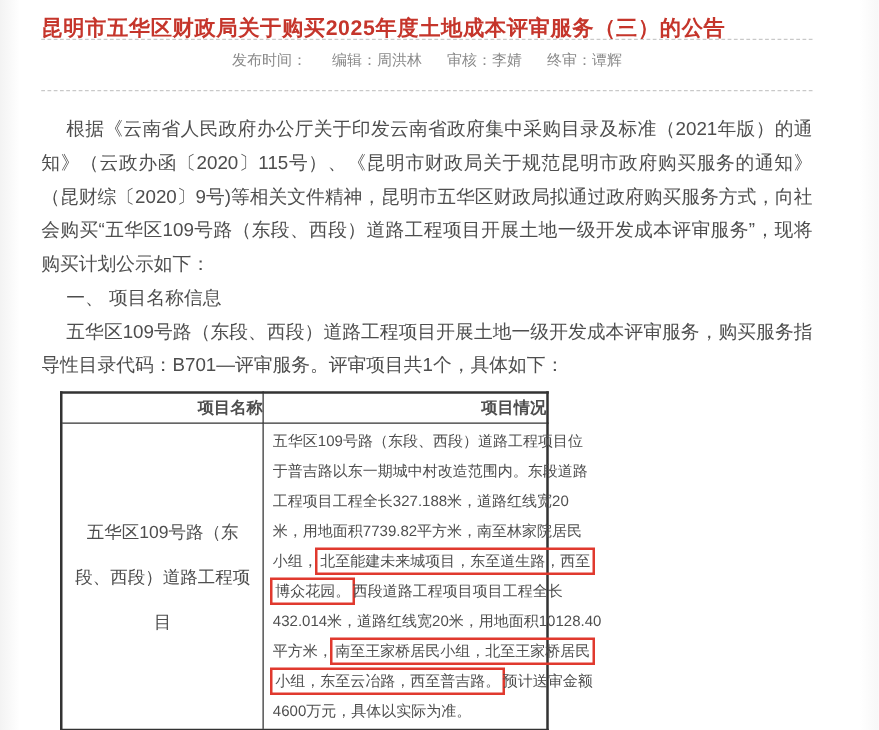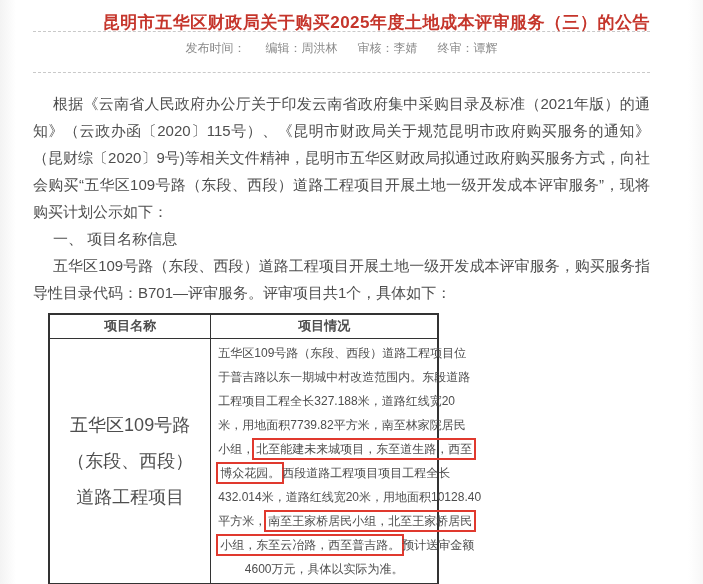--- a/index.html
+++ b/index.html
@@ -13,49 +13,49 @@
   html,body{margin:0;padding:0;}
   body{
     width:703px;height:584px;overflow:hidden;
     background:linear-gradient(to right,#f3f3f3 0px,#ffffff 16px,#ffffff 688px,#f7f7f7 703px);
     font-family:"Liberation Sans",sans-serif;
     color:var(--body-gray);
   }
   .page{padding:0 53px 0 33px;}
   .doc-title{
     margin:0;padding-top:11px;height:24px;
-    text-align:right;font-size:17px;font-weight:bold;
+    text-align:left;font-size:17px;font-weight:bold;
     color:var(--title-red);letter-spacing:0.5px;white-space:nowrap;
   }
   .dashed{border:none;border-top:1px dashed #c9c9c9;margin:7px 0 0 0;}
   .meta-row{
     display:flex;justify-content:center;align-items:center;
     gap:20px;padding:8px 0;font-size:12px;color:var(--meta-gray);white-space:nowrap;
   }
   .meta-item{display:inline-flex;}
   .article{margin-top:17px;font-size:15px;line-height:27px;color:var(--body-gray);}
   .article p{margin:0;text-indent:20px;text-align:justify;}
   .proj-table{
     margin:7px 0 0 15px;border-collapse:collapse;
     table-layout:fixed;width:391px;
     border:2px solid var(--border-dark);
   }
   .proj-table th,.proj-table td{border:1px solid var(--border-dark);}
   .proj-table th{
     height:24px;font-size:13px;font-weight:bold;
-    color:var(--body-gray);text-align:center;padding:0;
+    color:var(--body-gray);text-align:right;padding:0;
   }
   th.col-name{width:141px;}
   th.col-detail{width:198px;}
   td.name-cell{
     text-align:center;vertical-align:middle;
-    font-size:18px;line-height:36px;padding:0 10px;color:var(--body-gray);
+    font-size:14px;line-height:36px;padding:0 10px;color:var(--body-gray);
   }
   td.detail-cell{
-    vertical-align:top;padding:2px 7px;color:var(--body-gray);text-align:center;
+    vertical-align:top;padding:2px 7px;color:var(--body-gray);
   }
   .dline{font-size:12px;line-height:24px;height:24px;white-space:nowrap;}
   .hl{
     border:2px solid var(--hl-red);
     padding:2px 2px;margin:0 -2px;
   }
 </style>
 </head>
 <body>
 

